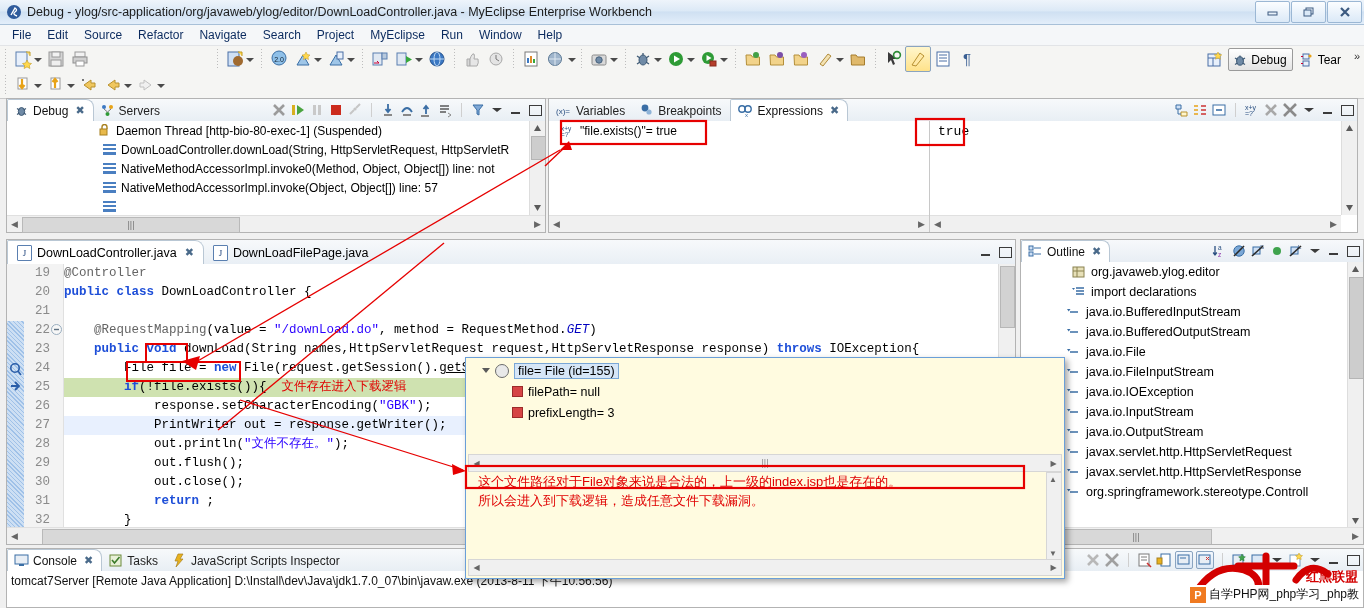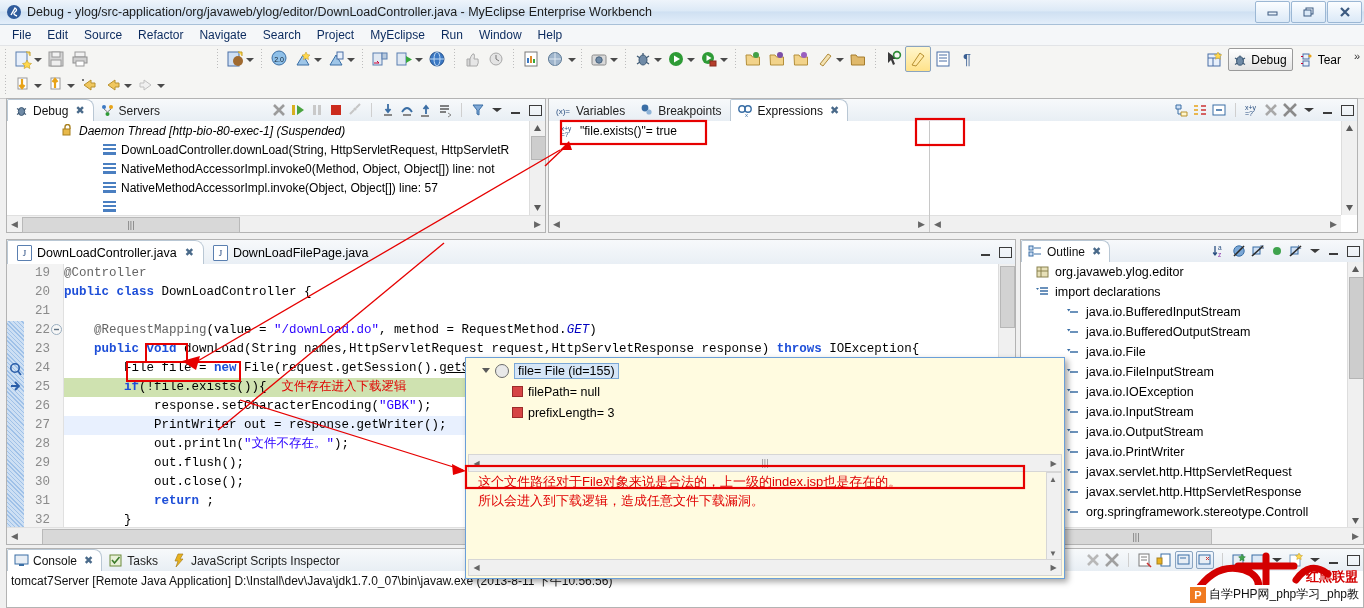--- a/index.html
+++ b/index.html
@@ -94,21 +94,21 @@
     position:absolute;right:2px;bottom:1px;display:flex;align-items:center;gap:3px;height:20px;
   }
   .vt{width:16px;height:16px;display:inline-block;position:relative;}
   .vt-min:after{content:"";position:absolute;left:3px;bottom:4px;width:9px;height:2px;background:#3b3b3b;}
   .vt-max:after{content:"";position:absolute;left:2px;top:3px;width:11px;height:9px;border:1.5px solid #3b3b3b;}
   .vt-down:after{content:"";position:absolute;left:3px;top:6px;border-left:5px solid transparent;border-right:5px solid transparent;border-top:4px solid #3b3b3b;}
   
   #debugview{left:6px;top:98px;width:540px;height:135px;}
   .stack-body{position:absolute;left:0;top:22px;right:0;bottom:0;background:#fff;overflow:hidden;}
   .stackrow{display:flex;align-items:center;height:19px;padding-left:80px;font-size:12px;white-space:nowrap;}
-  .stackrow.thread{padding-left:54px;font-style:italic;}
+  .stackrow.thread{padding-left:91px;}
   .stackrow.frame{padding-left:96px;}
   .frameicon{
     width:13px;height:11px;margin-right:5px;flex:0 0 auto;
     background:
       linear-gradient(to bottom,#4a7fc1 0 2px,transparent 2px 4px,#4a7fc1 4px 6px,transparent 6px 8px,#4a7fc1 8px 10px);
   }
   .threadicon{width:13px;height:13px;margin-right:5px;flex:0 0 auto;position:relative;}
   .vscroll{
     position:absolute;right:0;top:22px;bottom:17px;width:15px;background:#f0f0f0;border-left:1px solid #ddd;
   }
@@ -159,21 +159,21 @@
   .cmt{color:#3f7f5f;}
   .ann{color:#646464;}
   .sfld{color:#0000c0;font-style:italic;}
   .hl-green{position:absolute;left:57px;right:16px;height:19px;background:#cfe2b0;}
   .hl-blue{position:absolute;left:57px;right:16px;height:19px;background:#e8f0fe;}
   .edit-vscroll{position:absolute;right:0;top:0;bottom:17px;width:16px;background:#f0f0f0;border-left:1px solid #dcdcdc;}
   
   #outline{left:1020px;top:239px;width:344px;height:306px;}
   .out-body{position:absolute;left:0;top:22px;right:0;bottom:0;background:#fff;overflow:hidden;}
   .outrow{display:flex;align-items:center;height:20px;font-size:12.5px;white-space:nowrap;gap:6px;}
-  .outrow.lvl1{padding-left:15px;}
+  .outrow.lvl1{padding-left:15px;margin-left:36px;}
   .outrow.lvl2{padding-left:46px;}
   .imp-icon{width:13px;height:12px;flex:0 0 auto;position:relative;}
   
   #console{left:6px;top:548px;width:1358px;height:60px;}
   .con-body{position:absolute;left:0;top:22px;right:0;bottom:0;background:#fff;}
   .con-line{font-size:12px;padding:2px 4px;white-space:nowrap;color:#111;}
   
   #popup{
     position:absolute;left:465px;top:357px;width:600px;height:222px;
     background:#fffbe0;border:1px solid #6a9fd8;
@@ -800,20 +800,21 @@
         </span>
         <span>"file.exists()"= true</span>
       </div>
       <div class="hscroll" style="bottom:0">
         <div class="arrow-l">◀</div>
         <div class="htrack"></div>
         <div class="arrow-r">▶</div>
       </div>
     </div>
     <div class="expr-right">
+      <div class="mono" style="padding:3px 8px;font-size:13px">true</div>
       <div class="vscroll" style="top:0;bottom:17px;right:0">
         <div class="arrow-up"><svg width="15" height="14">
               <path d="M7.5 4 L11 10 L4 10 Z" fill="#5a5a5a"></path>
             </svg></div>
         <div class="arrow-dn"><svg width="15" height="14">
               <path d="M7.5 10 L11 4 L4 4 Z" fill="#5a5a5a"></path>
             </svg></div>
       </div>
       <div class="hscroll" style="bottom:0;right:16px">
         <div class="arrow-l">◀</div>
@@ -1050,29 +1051,20 @@
       </span>
       <span>java.io.OutputStream</span>
     </div>
     <div class="outrow lvl2">
       <span class="imp-icon">
         <svg width="13" height="12">
             <path d="M3 6 h8" stroke="#3a6ea5" stroke-width="1.5"></path>
             <path d="M0 3 l3.5 0 l-1.8 2.4z" fill="#3a6ea5"></path>
           </svg>
       </span>
-      <span>java.io.PrintWriter</span>
-    </div>
-    <div class="outrow lvl2">
-      <span class="imp-icon">
-        <svg width="13" height="12">
-            <path d="M3 6 h8" stroke="#3a6ea5" stroke-width="1.5"></path>
-            <path d="M0 3 l3.5 0 l-1.8 2.4z" fill="#3a6ea5"></path>
-          </svg>
-      </span>
       <span>javax.servlet.http.HttpServletRequest</span>
     </div>
     <div class="outrow lvl2">
       <span class="imp-icon">
         <svg width="13" height="12">
             <path d="M3 6 h8" stroke="#3a6ea5" stroke-width="1.5"></path>
             <path d="M0 3 l3.5 0 l-1.8 2.4z" fill="#3a6ea5"></path>
           </svg>
       </span>
       <span>javax.servlet.http.HttpServletResponse</span>

